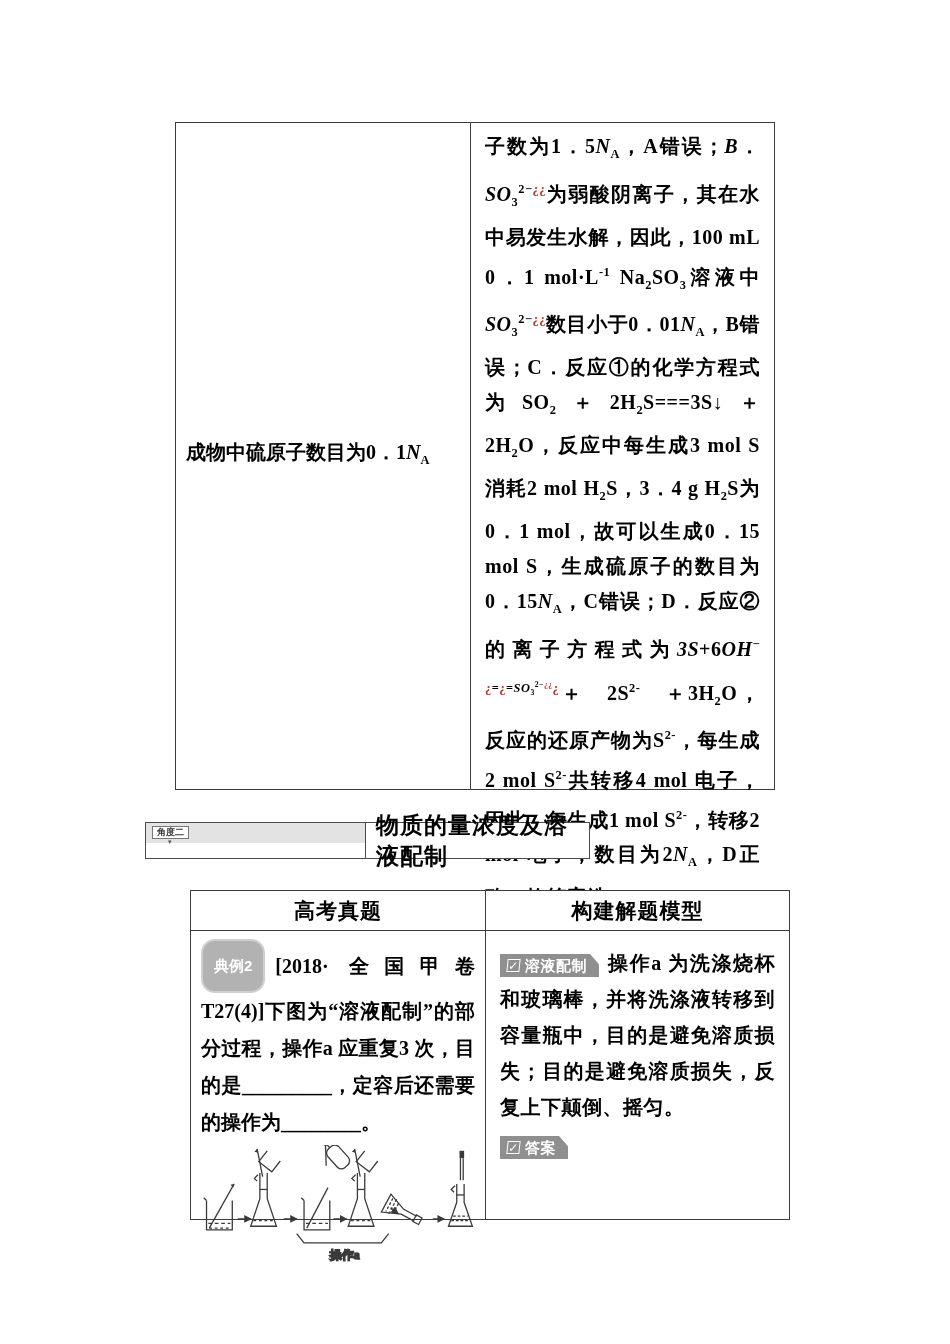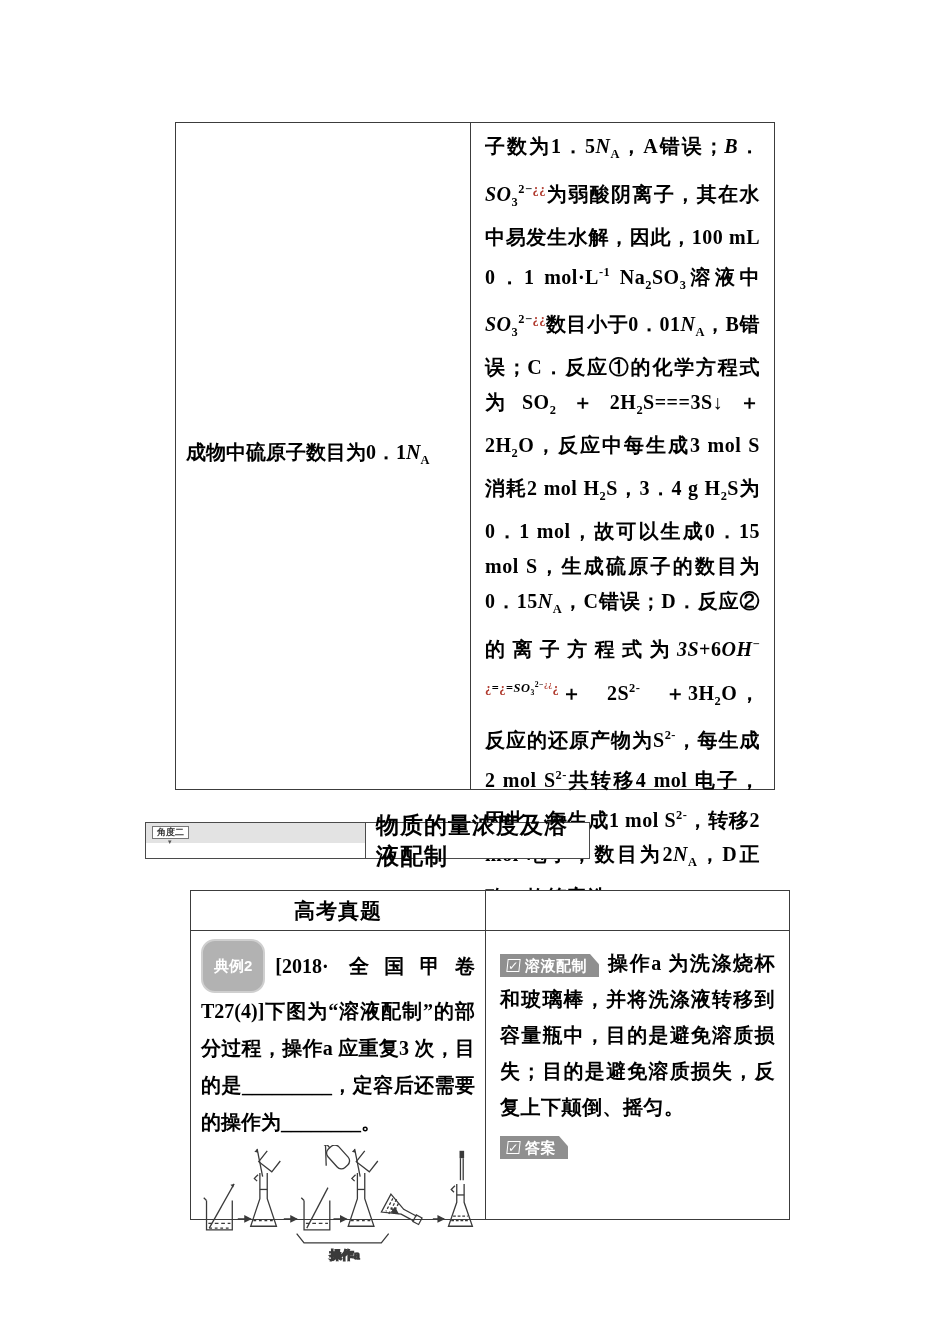--- a/index.html
+++ b/index.html
@@ -120,20 +120,21 @@
       <div class="angle-strip"></div>
       <div class="angle-tag">角度二</div>
       <div class="angle-caret">▾</div>
     </div>
     <div class="angle-title">物质的量浓度及溶液配制</div>
   </div>
 
   <div class="tbl" style="left:175px;top:890px;width:600px;height:330px;margin-left:15px;">
     <div class="t2-head">
       <div class="h h1">高考真题</div>
+      <div class="h h2">构建解题模型</div>
     </div>
     <div class="tbl-body">
       <div class="cell-l t2-left">
         <div><span class="pill">典例2</span><span>[2018· 全国甲卷T27(4)]下图为“溶液配制”的部分过程，操作a 应重复3 次，目的是_________，定容后还需要的操作为________。</span></div>
 
         <div class="diagram">
           <svg width="276" height="122" viewBox="0 0 300 132" fill="none" stroke="#3a3a3a" stroke-width="1.4">
             <defs>
               <marker id="arr" markerWidth="7" markerHeight="7" refX="5" refY="3" orient="auto">
                 <path d="M0,0 L6,3 L0,6 z" fill="#3a3a3a" stroke="none"></path>

